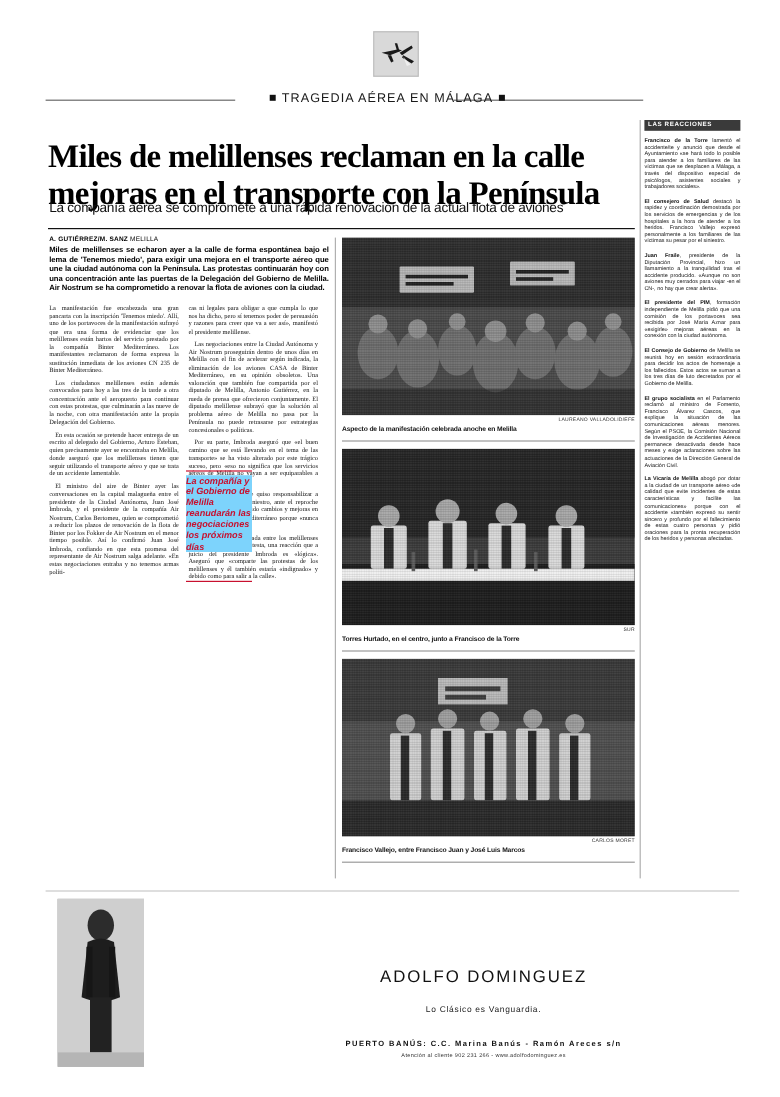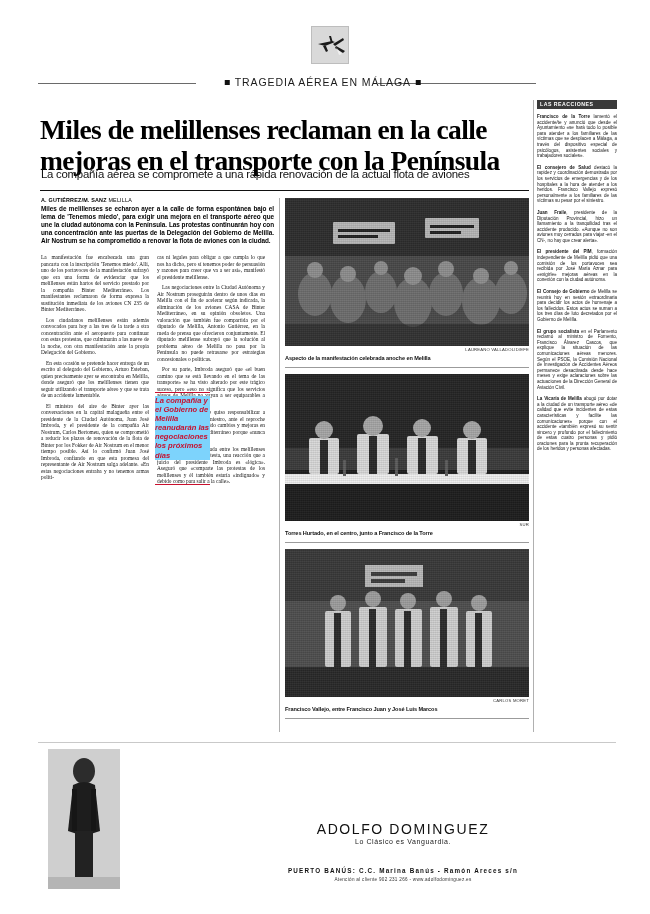--- a/index.html
+++ b/index.html
@@ -307,21 +307,21 @@
     width: 330px;
     text-align: center;
     font-family: "Liberation Serif", serif;
     font-size: 8.5px;
     font-weight: bold;
     letter-spacing: 5.5px;
     color: #b3122c;
   }
   .ad-brand {
     position: absolute;
-    left: 200px; top: 78px;
+    left: 200px; top: 62px;
     width: 330px;
     text-align: center;
     font-size: 14px;
     letter-spacing: 1.6px;
     color: #111;
     font-family: "Liberation Sans", sans-serif;
   }
   .ad-tagline {
     position: absolute;
     left: 200px; top: 95px;

